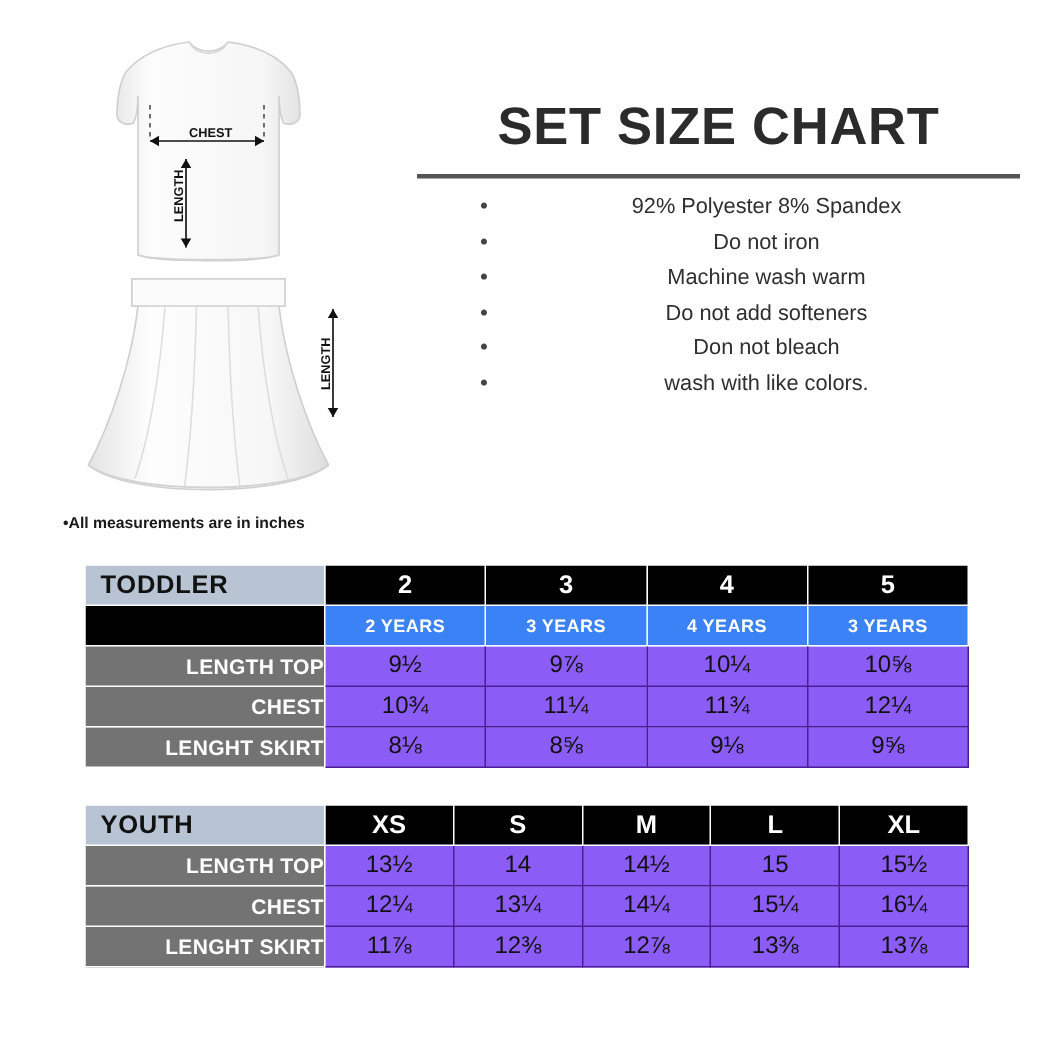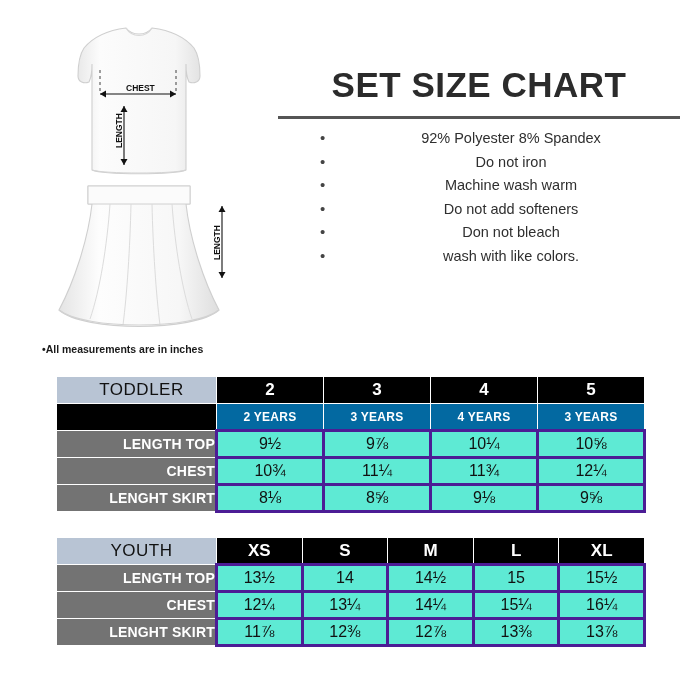--- a/index.html
+++ b/index.html
@@ -120,56 +120,56 @@
     border: 1px solid #ffffff;
     text-align: center;
     font-size: 15px;
     padding: 0;
     height: 27px;
     box-sizing: border-box;
   }
   .hdr-label {
     background: #b8c4d4;
     color: #111;
-    font-weight: normal;
+    font-weight: bold;
     font-size: 17px;
-    text-align: center;
+    text-align: left;
     padding-left: 10px;
     letter-spacing: 0.5px;
   }
   .hdr-size {
     background: #000000;
     color: #ffffff;
     font-weight: bold;
     font-size: 17px;
   }
   .hdr-sub {
-    background: #0369a1;
+    background: #3b82f6;
     color: #ffffff;
     font-weight: bold;
     font-size: 12px;
     letter-spacing: 0.3px;
   }
   .sub-blank {
     background: #000000;
   }
   .row-label {
     background: #737373;
     color: #ffffff;
     font-weight: bold;
     font-size: 14px;
     text-align: right;
     padding-left: 10px;
     letter-spacing: 0.2px;
   }
   .cell {
-    background: #5eead4;
+    background: #8b5cf6;
     color: #111;
     font-size: 16px;
-    border: 3px solid #4c1d95;
+    border: 1px solid #4c1d95;
   }
   .col-first { width: 160px; }
 </style>
 </head>
 <body>
 
 <div class="page">
 
   <div class="top">
 

